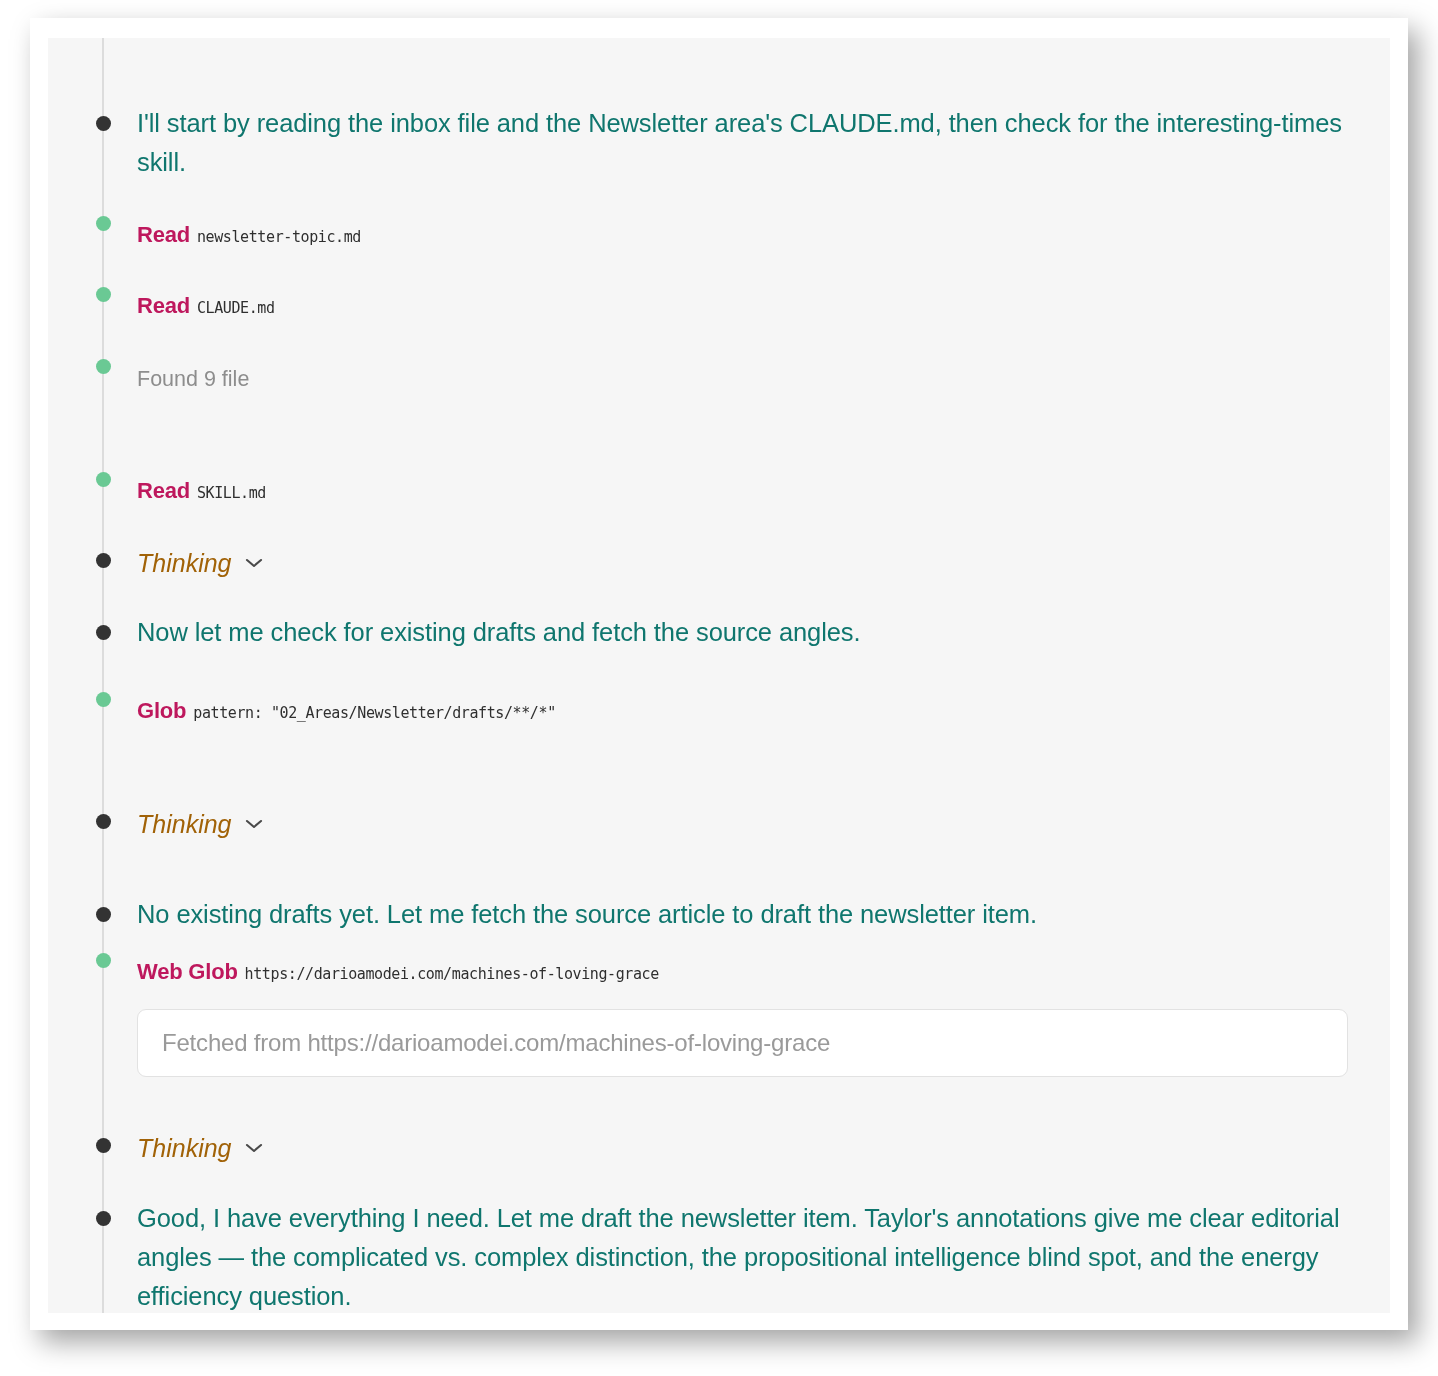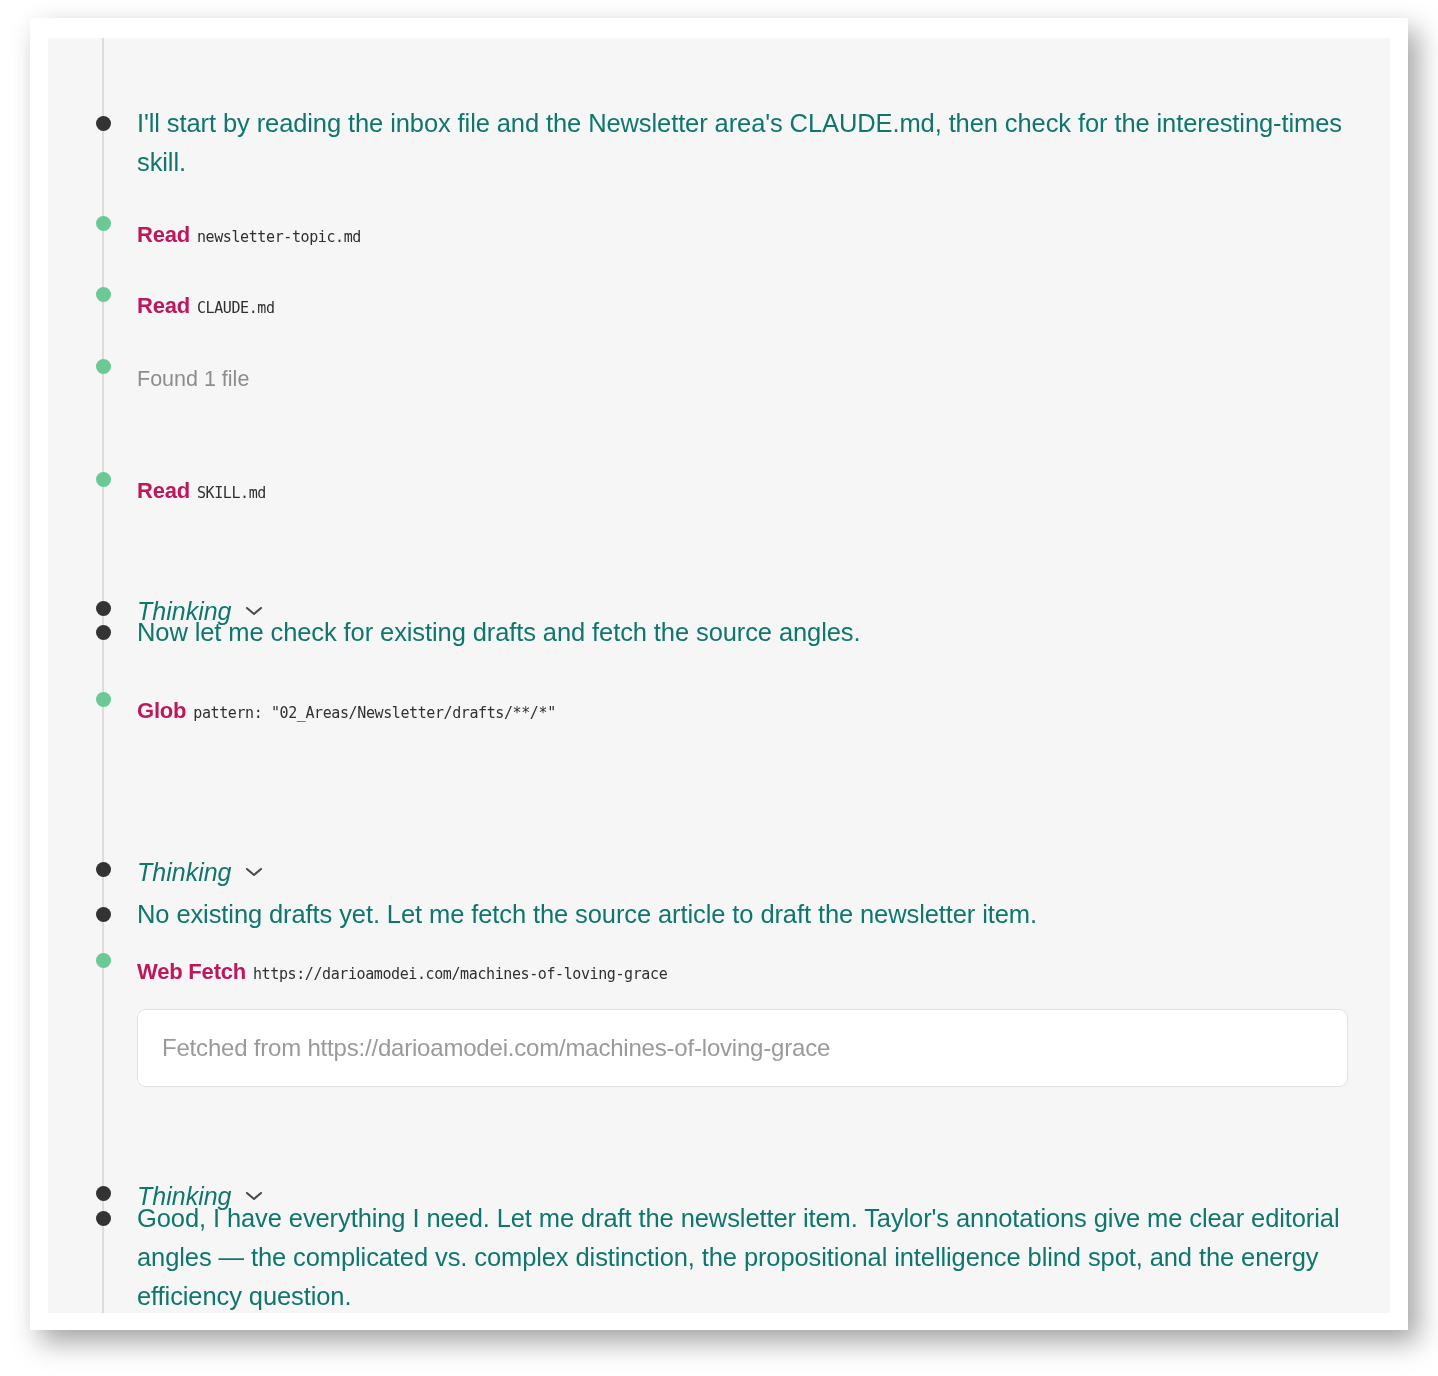--- a/index.html
+++ b/index.html
@@ -103,38 +103,37 @@
     font-size: 21.5px;
     line-height: 30px;
     color: #8d8d8d;
     margin-top: 5px;
   }
 
   
   .thinking {
     font-size: 25px;
     line-height: 34px;
-    color: #0f766e;
+    color: #a16207;
     font-style: italic;
     white-space: nowrap;
-    margin-top: 48px;
   }
   .thinking .dot { top: 10px; }
   .thinking-label { font-style: italic; }
   .chevron-down {
     display: inline-block;
     margin-left: 12px;
     vertical-align: 3px;
   }
 
   
   .result-box {
     margin-top: 18px;
     margin-right: 28px;
-    height: 78px;
+    height: 68px;
     background: #ffffff;
     border: 1px solid #e2e2e2;
     border-radius: 9px;
     display: flex;
     align-items: center;
     box-sizing: border-box;
   }
   .result-box-text {
     padding-left: 24px;
     font-size: 24px;
@@ -158,21 +157,21 @@
         <div class="event" style="position: absolute; left: 0px; top: 178px; width: 100%; box-sizing: border-box;">
           <span class="dot green"></span>
           <div class="tool-line"><span class="tool-name">Read</span> <span class="tool-arg">newsletter-topic.md</span></div>
         </div>
         <div class="event" style="position: absolute; left: 0px; top: 249px; width: 100%; box-sizing: border-box;">
           <span class="dot green"></span>
           <div class="tool-line"><span class="tool-name">Read</span> <span class="tool-arg">CLAUDE.md</span></div>
         </div>
         <div class="event" style="position: absolute; left: 0px; top: 321px; width: 100%; box-sizing: border-box;">
           <span class="dot green"></span>
-          <div class="tool-result">Found 1 file</div>
+          <div class="tool-result">Found 9 file</div>
         </div>
         <div class="event" style="position: absolute; left: 0px; top: 434px; width: 100%; box-sizing: border-box;">
           <span class="dot green"></span>
           <div class="tool-line"><span class="tool-name">Read</span> <span class="tool-arg">SKILL.md</span></div>
         </div>
         <div class="event thinking" style="position: absolute; left: 0px; top: 505px; width: 100%; box-sizing: border-box;"><span class="dot dark"></span><span class="thinking-label">Thinking</span><span class="chevron-down"><svg width="20" height="12" viewBox="0 0 20 12">
               <path d="M3 3 L10 9 L17 3" fill="none" stroke="#4a4a4a" stroke-width="2.1" stroke-linecap="round" stroke-linejoin="round"></path>
             </svg></span></div>
         <div class="event msg" style="position: absolute; left: 0px; top: 575px; width: 100%; box-sizing: border-box;">
           <span class="dot dark"></span>
@@ -184,21 +183,21 @@
         </div>
         <div class="event thinking" style="position: absolute; left: 0px; top: 766px; width: 100%; box-sizing: border-box;"><span class="dot dark"></span><span class="thinking-label">Thinking</span><span class="chevron-down"><svg width="20" height="12" viewBox="0 0 20 12">
               <path d="M3 3 L10 9 L17 3" fill="none" stroke="#4a4a4a" stroke-width="2.1" stroke-linecap="round" stroke-linejoin="round"></path>
             </svg></span></div>
         <div class="event msg" style="position: absolute; left: 0px; top: 857px; width: 100%; box-sizing: border-box;">
           <span class="dot dark"></span>
           <div>No existing drafts yet. Let me fetch the source article to draft the newsletter item.</div>
         </div>
         <div class="event" style="position: absolute; left: 0px; top: 915px; width: 100%; box-sizing: border-box;">
           <span class="dot green"></span>
-          <div class="tool-line"><span class="tool-name">Web Fetch</span> <span class="tool-arg">https://darioamodei.com/machines-of-loving-grace</span></div>
+          <div class="tool-line"><span class="tool-name">Web Glob</span> <span class="tool-arg">https://darioamodei.com/machines-of-loving-grace</span></div>
           <div class="result-box">
             <div class="result-box-text">Fetched from https://darioamodei.com/machines-of-loving-grace</div>
           </div>
         </div>
         <div class="event thinking" style="position: absolute; left: 0px; top: 1090px; width: 100%; box-sizing: border-box;"><span class="dot dark"></span><span class="thinking-label">Thinking</span><span class="chevron-down"><svg width="20" height="12" viewBox="0 0 20 12">
               <path d="M3 3 L10 9 L17 3" fill="none" stroke="#4a4a4a" stroke-width="2.1" stroke-linecap="round" stroke-linejoin="round"></path>
             </svg></span></div>
         <div class="event msg" style="position: absolute; left: 0px; top: 1161px; width: 100%; box-sizing: border-box;">
           <span class="dot dark"></span>
           <div>Good, I have everything I need. Let me draft the newsletter item. Taylor's annotations give me clear editorial angles — the complicated vs. complex distinction, the propositional intelligence blind spot, and the energy efficiency question.</div>

